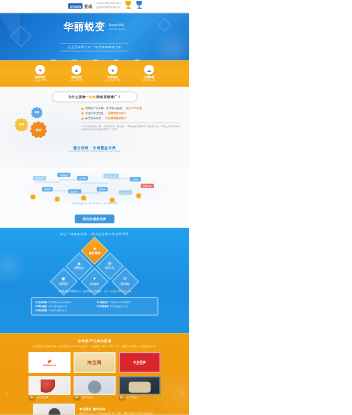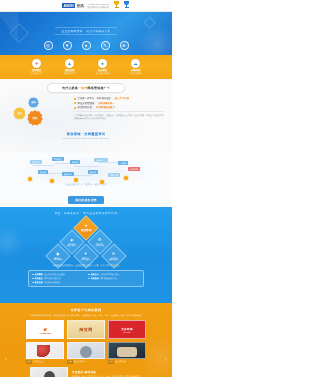--- a/index.html
+++ b/index.html
@@ -260,20 +260,27 @@
           <div class="stem"></div>
           <div class="base"></div>
       </div>
     </div>
   </div>
 
   <div class="hero">
     <div class="hero-deco hd1"></div>
     <div class="hero-deco hd2"></div>
     <div class="hero-inner">
+      <div class="hero-title-row">
+        <div class="hero-title">华丽蜕变</div>
+        <div class="hero-en">
+          <div class="l1">Beautiful</div>
+          <div class="l2">transformation</div>
+        </div>
+      </div>
       <div style="text-align:center;">
         <div class="hero-sub">企业互联网营销  一站式整体解决方案</div>
       </div>
       <div class="hero-icons">
         <div class="hico">
           <div class="ring">◎</div>
 
         </div>
         <div class="hico">
           <div class="ring">♥</div>

